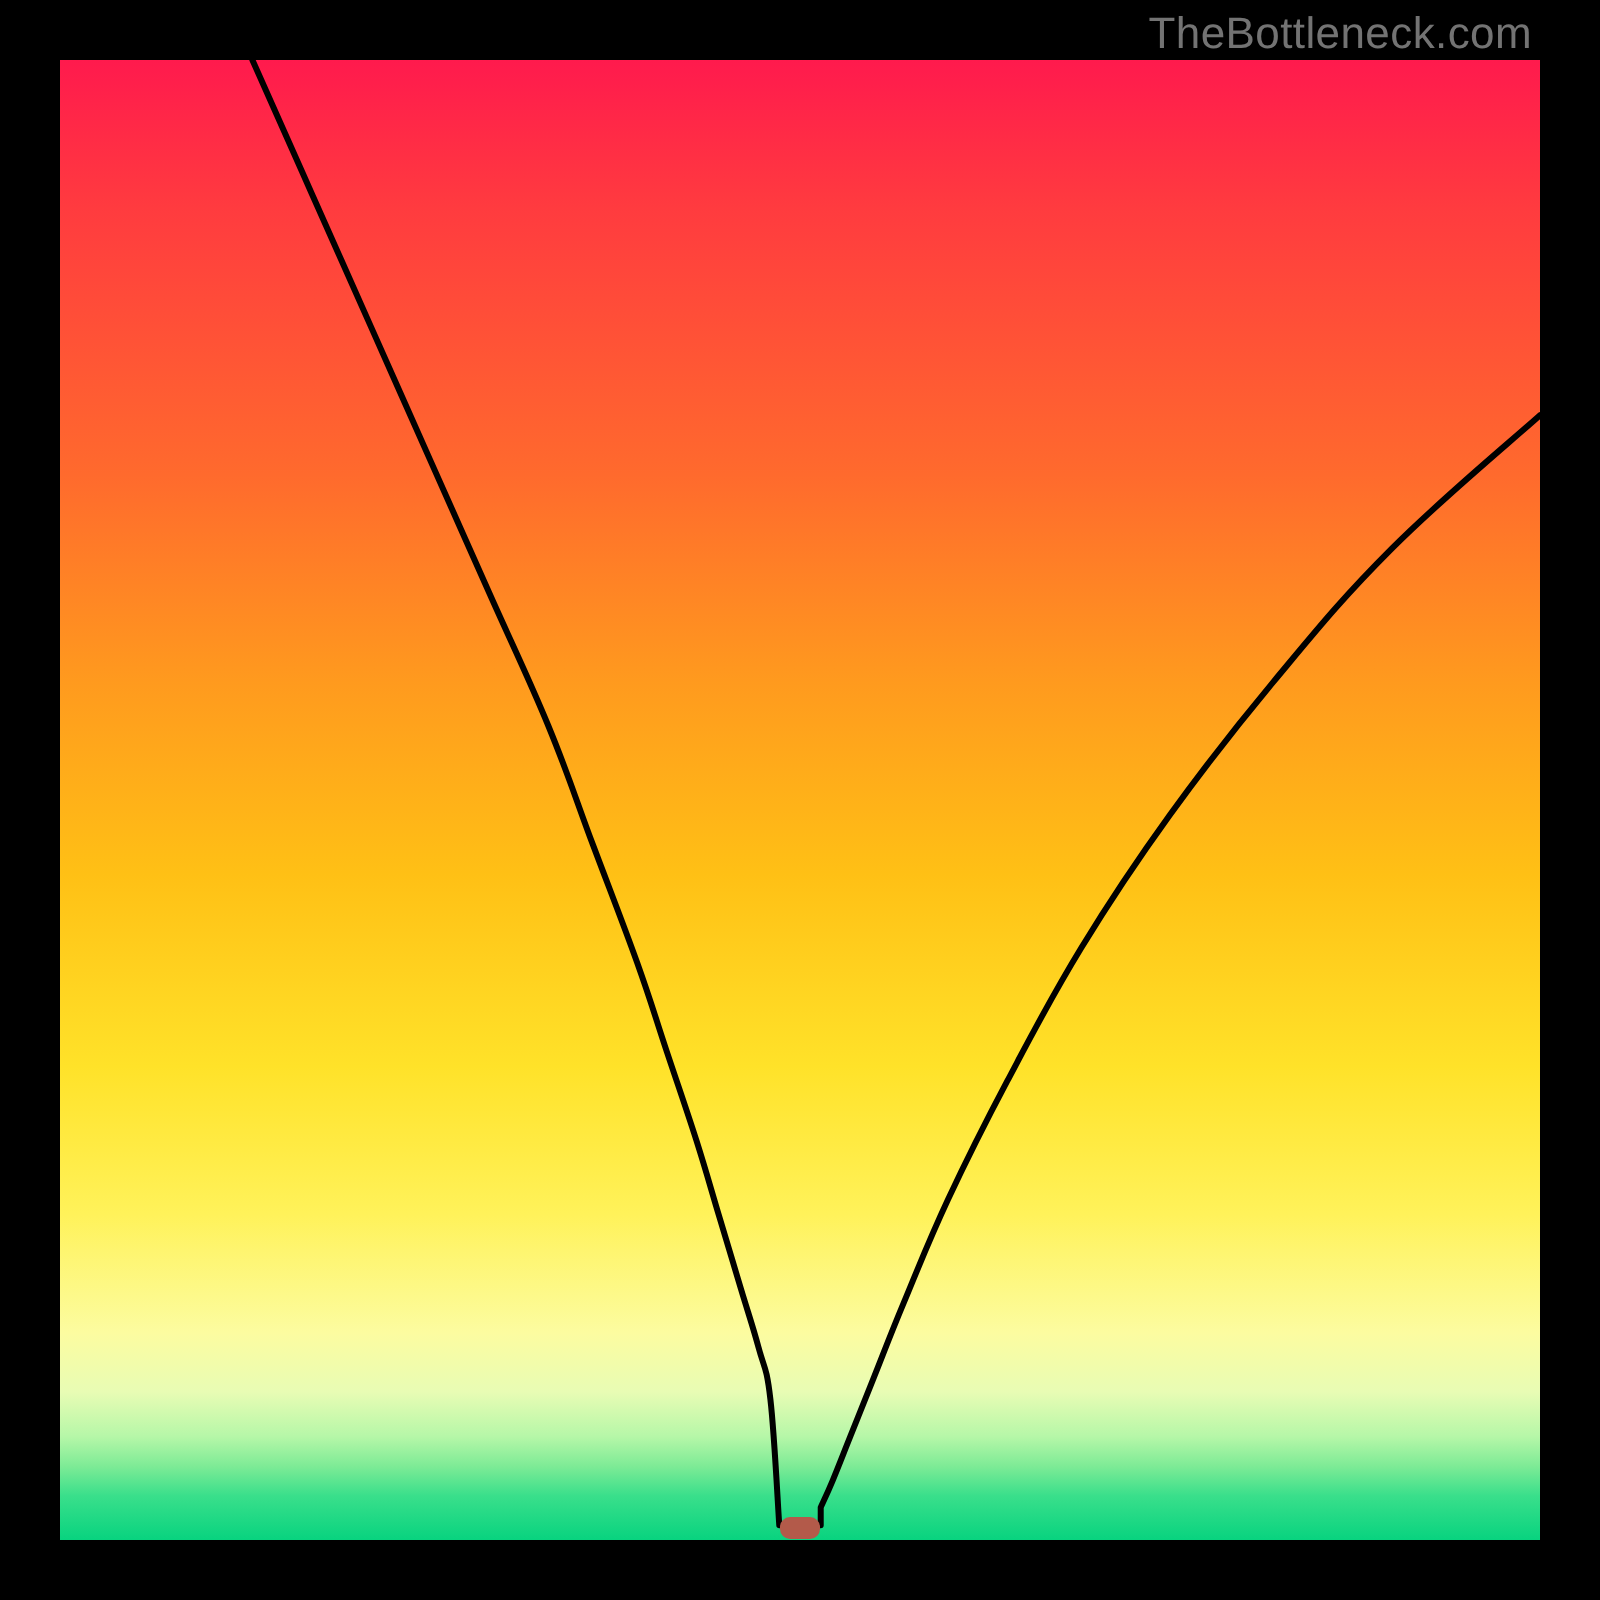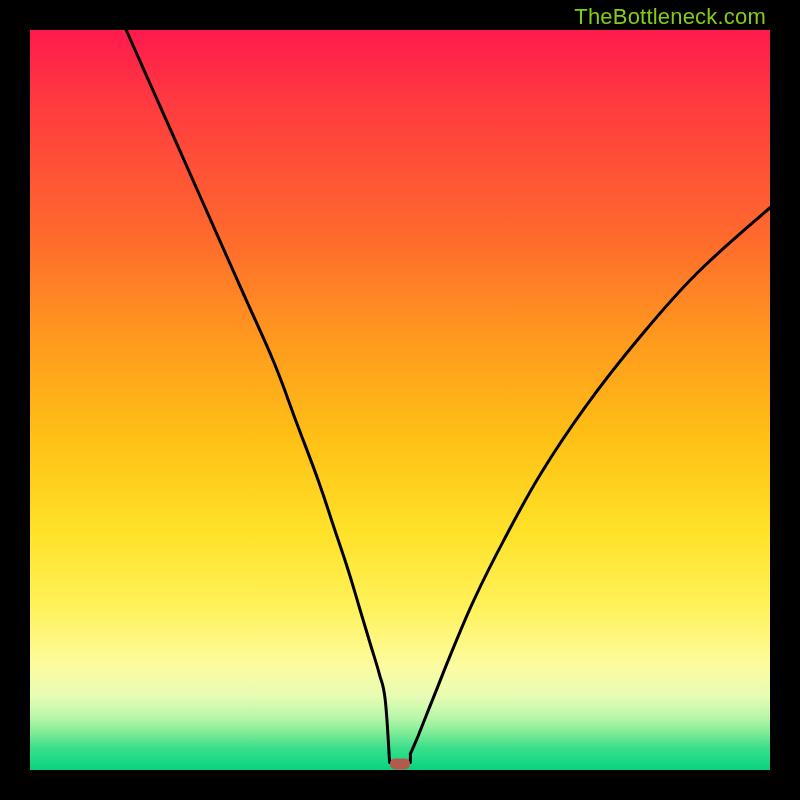--- a/index.html
+++ b/index.html
@@ -40,21 +40,21 @@
       #b6f7a8 93%,
       #7eeb96 95%,
       #3adf8b 97%,
       #08d37f 100%
     );
   }
   .watermark {
     position: absolute;
     top: 4px;
     right: 34px;
-    color: #84cc16;
+    color: #737373;
     font-size: 22px;
     letter-spacing: 0.2px;
     font-weight: 500;
     text-align: center;
   }
   svg.curve {
     position: absolute;
     left: 0;
     top: 0;
     width: 740px;

